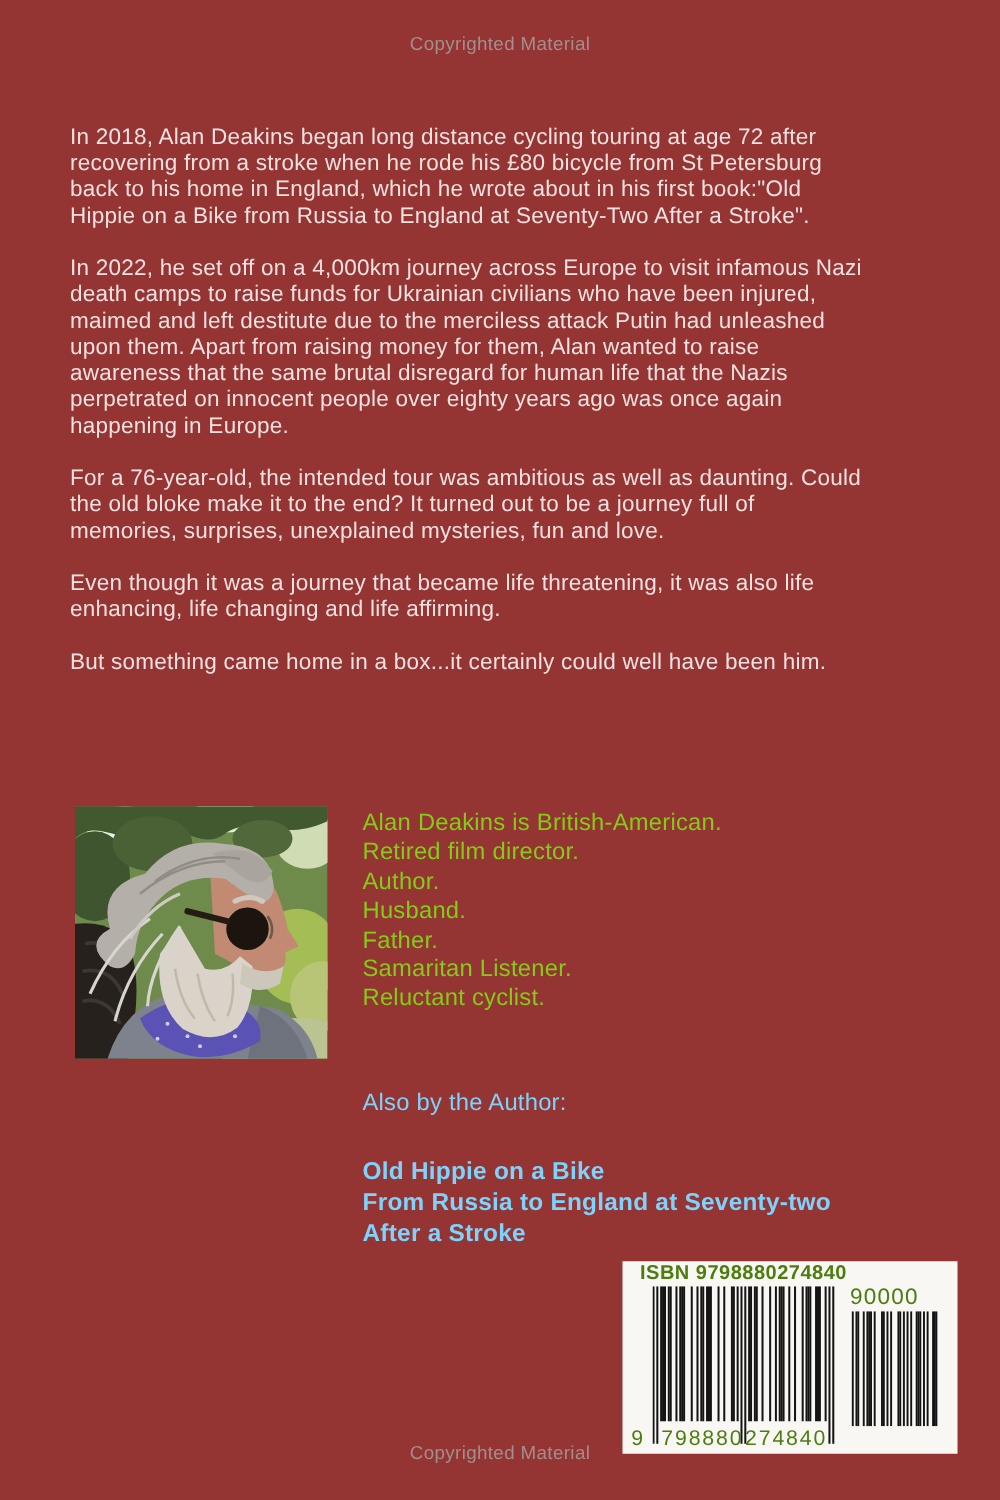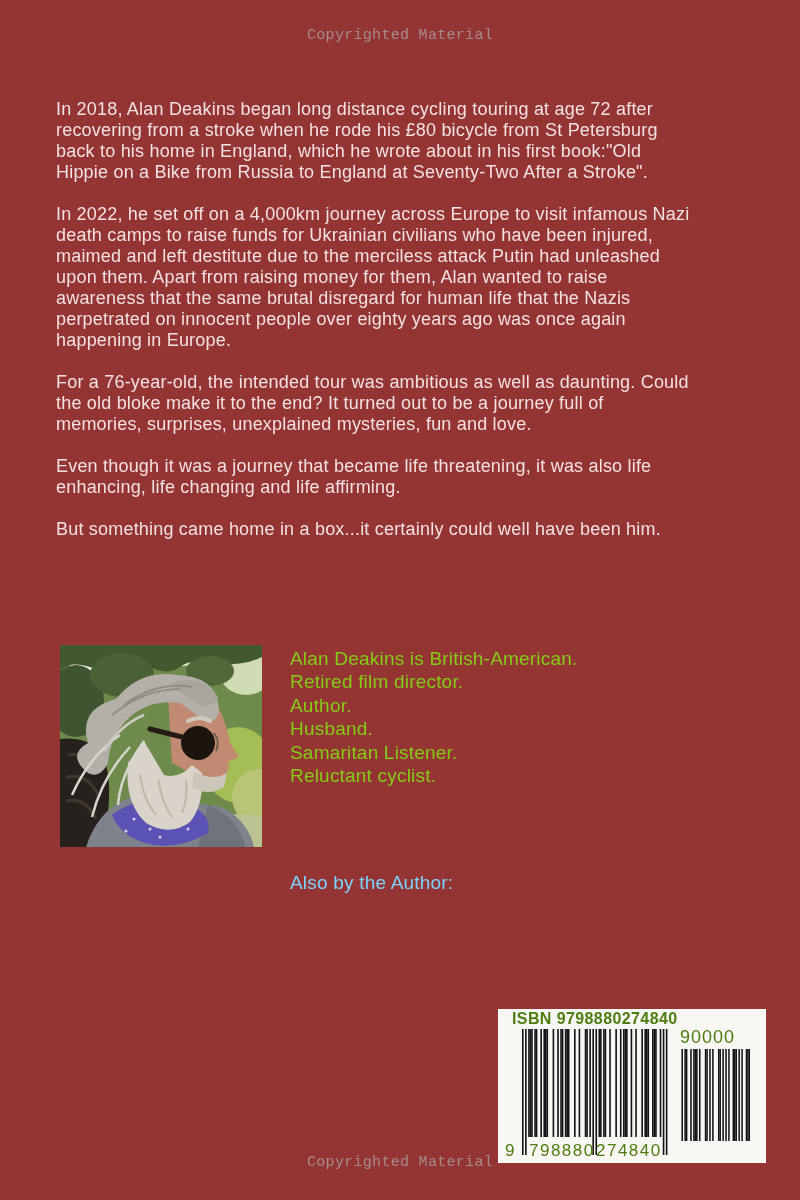--- a/index.html
+++ b/index.html
@@ -3,21 +3,21 @@
 <meta charset="utf-8">
 <style>
   html,body{margin:0;padding:0;background:#943534;}
   .cover{
     position:relative;width:800px;height:1200px;overflow:hidden;
     background:#943534;
     font-family:"Liberation Sans","DejaVu Sans",sans-serif;
   }
   .watermark{
     position:absolute;left:0;width:800px;text-align:center;
-    color:#a58d8d;font-size:15px;letter-spacing:.3px;font-weight:500;font-family:Liberation Mono, monospace;
+    color:#a58d8d;font-size:15px;letter-spacing:.3px;font-weight:500;
   }
   .watermark.top{top:27px;}
   .watermark.bottom{top:1154px;}
   .synopsis{
     position:absolute;left:56px;top:99px;width:706px;
     color:#f2e1e0;font-size:18px;line-height:21px;letter-spacing:.2px;
   }
   .synopsis p{margin:0 0 21px 0;white-space:pre-line;}
   .author-photo{
     position:absolute;left:60px;top:645px;width:202px;height:202px;
@@ -128,26 +128,32 @@
 
       <path d="M128,76 Q140,70 150,76" stroke="#cfc9bf" stroke-width="4" fill="none" stroke-linecap="round"></path>
     </svg>
   </div>
 
   <div class="author-bio">
     <div>Alan Deakins is British-American.</div>
     <div>Retired film director.</div>
     <div>Author.</div>
     <div>Husband.</div>
+    <div>Father.</div>
     <div>Samaritan Listener.</div>
     <div>Reluctant cyclist.</div>
   </div>
 
   <div class="also-by">
     <div class="also-by-heading">Also by the Author:</div>
+    <div class="also-by-titles">
+      <div>Old Hippie on a Bike</div>
+      <div>From Russia to England at Seventy-two</div>
+      <div>After a Stroke</div>
+    </div>
   </div>
 
   <div class="barcode-box">
     <div class="isbn-label">ISBN 9798880274840</div>
     <svg id="main-barcode" class="main-bars" width="146" height="146" viewBox="0 0 146 146">
         <rect x="0.00" y="0" width="1.61" height="126" fill="#141414"></rect>
         <rect x="3.06" y="0" width="1.61" height="126" fill="#141414"></rect>
         <rect x="6.12" y="0" width="1.61" height="108" fill="#141414"></rect>
         <rect x="7.65" y="0" width="1.61" height="108" fill="#141414"></rect>
         <rect x="9.18" y="0" width="1.61" height="108" fill="#141414"></rect>

